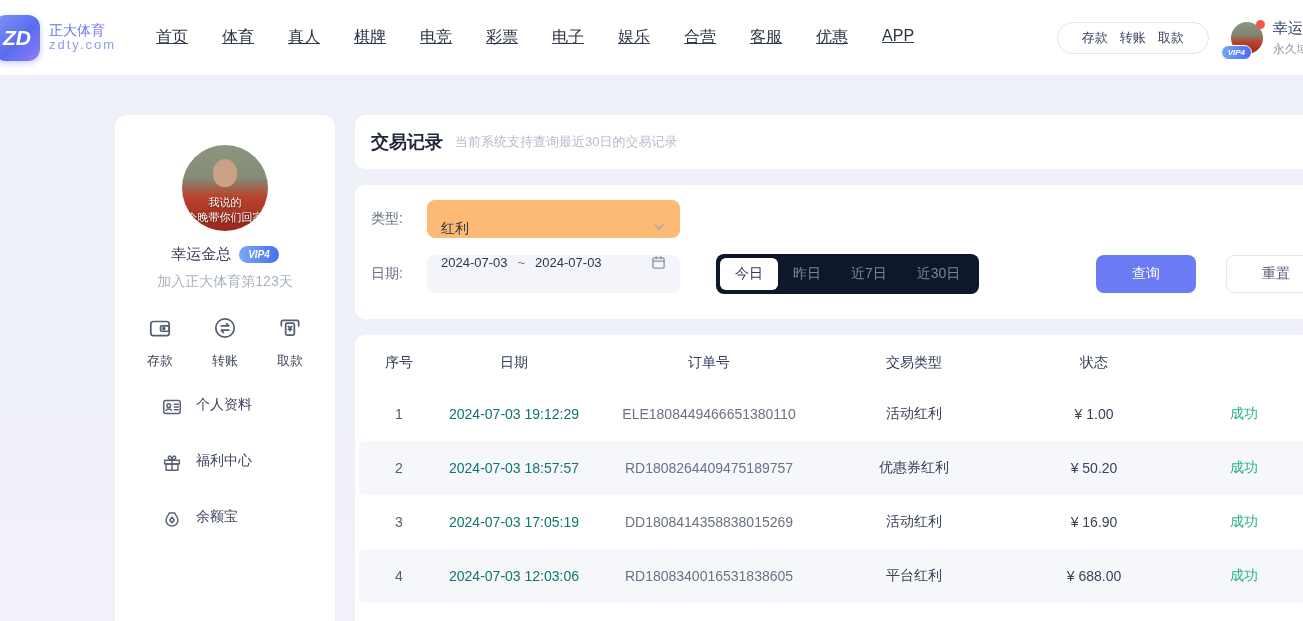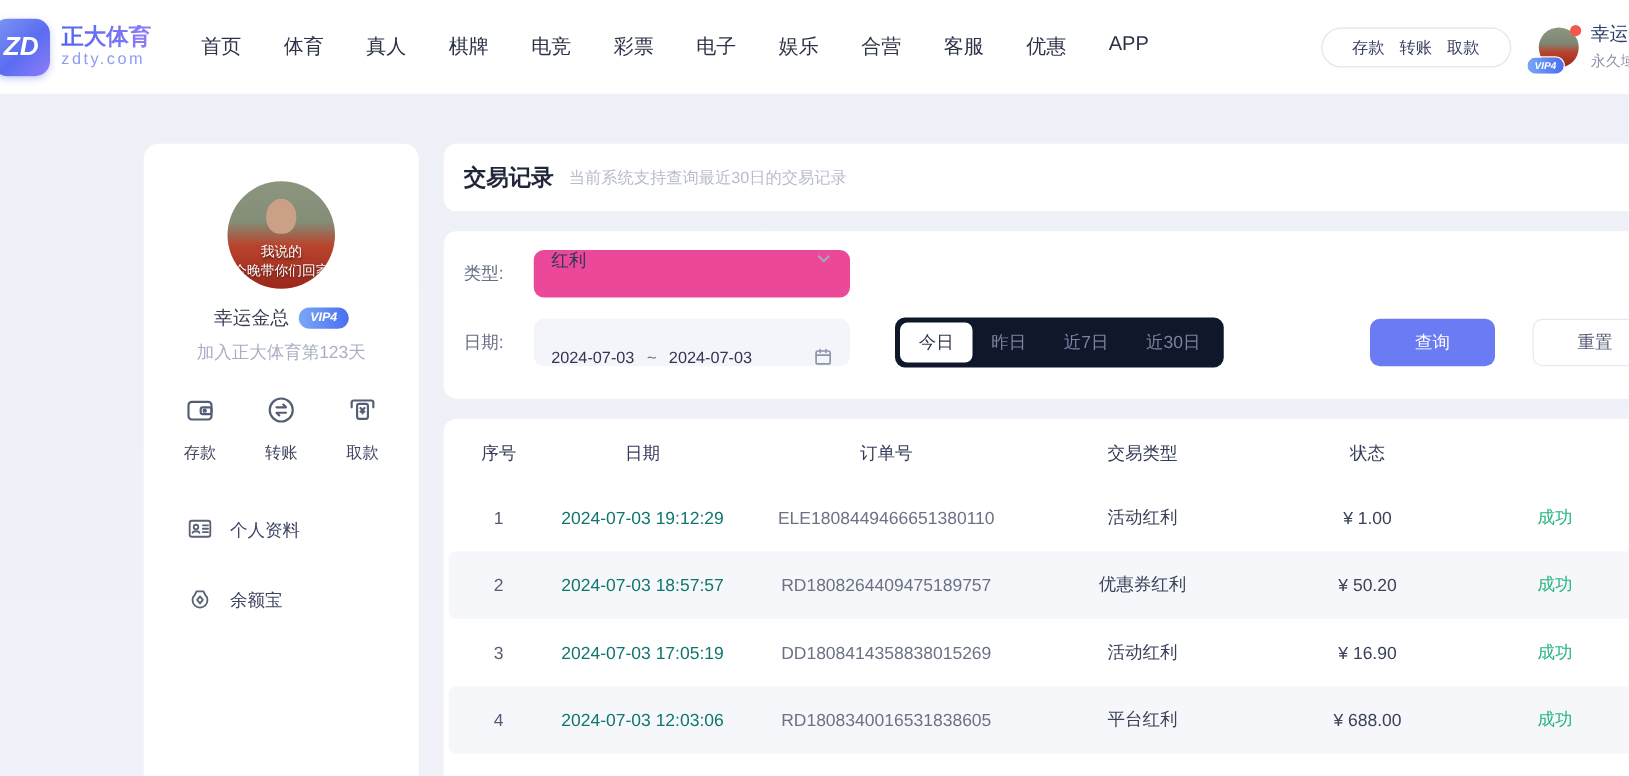--- a/index.html
+++ b/index.html
@@ -18,27 +18,27 @@
   .logo { display:flex; align-items:center; margin-left:-6px; cursor:pointer; }
   .logo-badge {
     width:46px; height:46px; border-radius:12px;
     background:linear-gradient(135deg,#7f96f5 0%,#5a6cf0 55%,#8f7df8 100%);
     color:#fff; font-weight:bold; font-style:italic; font-size:21px;
     display:flex; align-items:center; justify-content:center;
     box-shadow:0 2px 6px rgba(90,108,240,.35);
   }
   .logo-text { margin-left:9px; display:flex; flex-direction:column; line-height:1.1; }
   .logo-name {
-    font-size:18px; font-weight:bold;
+    font-size:14px; font-weight:normal;
     background:linear-gradient(90deg,#4d66ee,#8f7df8);
     -webkit-background-clip:text; background-clip:text; color:transparent;
   }
   .logo-domain { font-size:13px; color:#8d9cf2; letter-spacing:2px; }
 
-  .nav { display:flex; margin-left:40px; }
+  .nav { display:flex; margin-left:40px;text-decoration:underline; }
   .nav span {
     font-size:16px; color:#2c3346; margin-right:34px; cursor:pointer; white-space:nowrap;
   }
 
   .top-right { margin-left:auto; display:flex; align-items:center; }
   .quick-pill {
     border:1px solid #e3e6ef; border-radius:20px; height:32px;
     display:flex; align-items:center; padding:0 18px; background:#fff;
   }
   .quick-pill span { font-size:13px; color:#3a4161; margin:0 6px; cursor:pointer; white-space:nowrap; }
@@ -92,43 +92,43 @@
     padding:3px 9px; border-radius:10px; white-space:nowrap;
   }
   .join-days { text-align:center; font-size:14px; color:#a9b0c4; margin-top:9px; }
 
   .wallet-actions { display:flex; justify-content:space-between; padding:0 32px; margin-top:24px; }
   .wallet-item { display:flex; flex-direction:column; align-items:center; cursor:pointer; }
   .wallet-item svg { stroke:#555d75; }
   .wallet-item .lbl { font-size:13px; color:#3e4560; margin-top:7px; }
 
   .side-menu { margin-top:26px; }
-  .menu-item { display:flex; align-items:center; height:56px; padding-left:34px; cursor:pointer; }
+  .menu-item { display:flex; height:56px; padding-left:46px; cursor:pointer; }
   .menu-item svg { stroke:#5a6275; flex:0 0 auto; }
   .menu-item .lbl { font-size:14px; color:#3e4560; margin-left:13px; }
 
   
   .panel { position:absolute; left:355px; width:980px; background:#fff; border-radius:10px; }
   .panel-title { top:115px; height:54px; display:flex; align-items:center; padding:0 16px; }
   .page-title { font-size:18px; font-weight:bold; color:#1f2638; }
   .page-subtitle { font-size:13px; color:#b6bccb; margin-left:12px; }
 
   .panel-filter { top:185px; height:134px; padding:15px 16px; }
   .filter-row { display:flex; align-items:center; position:relative; }
   .filter-row + .filter-row { margin-top:16px; }
   .filter-label { font-size:14px; color:#666f85; width:56px; flex:0 0 auto; }
   .select-box {
-    width:253px; height:38px; background:#ec4899; border-radius:8px;
-    display:flex; align-items:flex-start; justify-content:space-between;
+    width:253px; height:38px; background:#fdba74; border-radius:8px;
+    display:flex; align-items:flex-end; justify-content:space-between;
     padding:0 14px; cursor:pointer;
   }
   .select-value { font-size:14px; color:#2f3650; }
   .date-box {
     width:253px; height:38px; background:#f4f5fa; border-radius:8px;
-    display:flex; align-items:flex-end; padding:0 14px; cursor:pointer; font-size:13px; color:#2f3650;
+    display:flex; align-items:flex-start; padding:0 14px; cursor:pointer; font-size:13px; color:#2f3650;
   }
   .date-box .sep { margin:0 10px; color:#6a7186; }
   .date-box .cal { margin-left:auto; display:flex; }
   .range-group {
     margin-left:36px; background:#0f172a; border-radius:8px; padding:4px; display:flex;
   }
   .range-chip {
     font-size:14px; color:#7b83a0; padding:7px 15px; border-radius:6px; cursor:pointer; white-space:nowrap;
   }
   .range-chip.active { background:#fff; color:#2f3650; box-shadow:0 1px 3px rgba(40,50,90,.08); }
@@ -262,20 +262,31 @@
           <circle cx="8.5" cy="10.5" r="2"></circle>
           <path d="M5.5 15.5 c0.6 -1.8 5.4 -1.8 6 0"></path>
           <path d="M14.5 9 h4.5 M14.5 12 h4.5 M14.5 15 h4.5"></path>
         </svg>
       </span>
       <span class="lbl">个人资料</span>
     </div>
     <div class="menu-item">
       <span>
         <svg width="22" height="22" viewBox="0 0 24 24" fill="none" stroke-width="1.6" stroke-linecap="round" stroke-linejoin="round">
+          <rect x="4" y="9" width="16" height="4"></rect>
+          <rect x="5.5" y="13" width="13" height="7"></rect>
+          <path d="M12 9 v11"></path>
+          <path d="M12 9 c-4 0 -5 -4 -3 -4.5 c2 -0.5 3 2.5 3 4.5 c0 -2 1 -5 3 -4.5 c2 0.5 1 4.5 -3 4.5"></path>
+        </svg>
+      </span>
+      <span class="lbl">福利中心</span>
+    </div>
+    <div class="menu-item">
+      <span>
+        <svg width="22" height="22" viewBox="0 0 24 24" fill="none" stroke-width="1.6" stroke-linecap="round" stroke-linejoin="round">
           <path d="M9 5.5 h6 l1.5 3 a6.5 6.5 0 1 1 -9 0 z"></path>
           <path d="M12 10 l2.5 3 -2.5 3 -2.5 -3 z"></path>
         </svg>
       </span>
       <span class="lbl">余额宝</span>
     </div>
     <div class="menu-item">
       
       
     </div>

